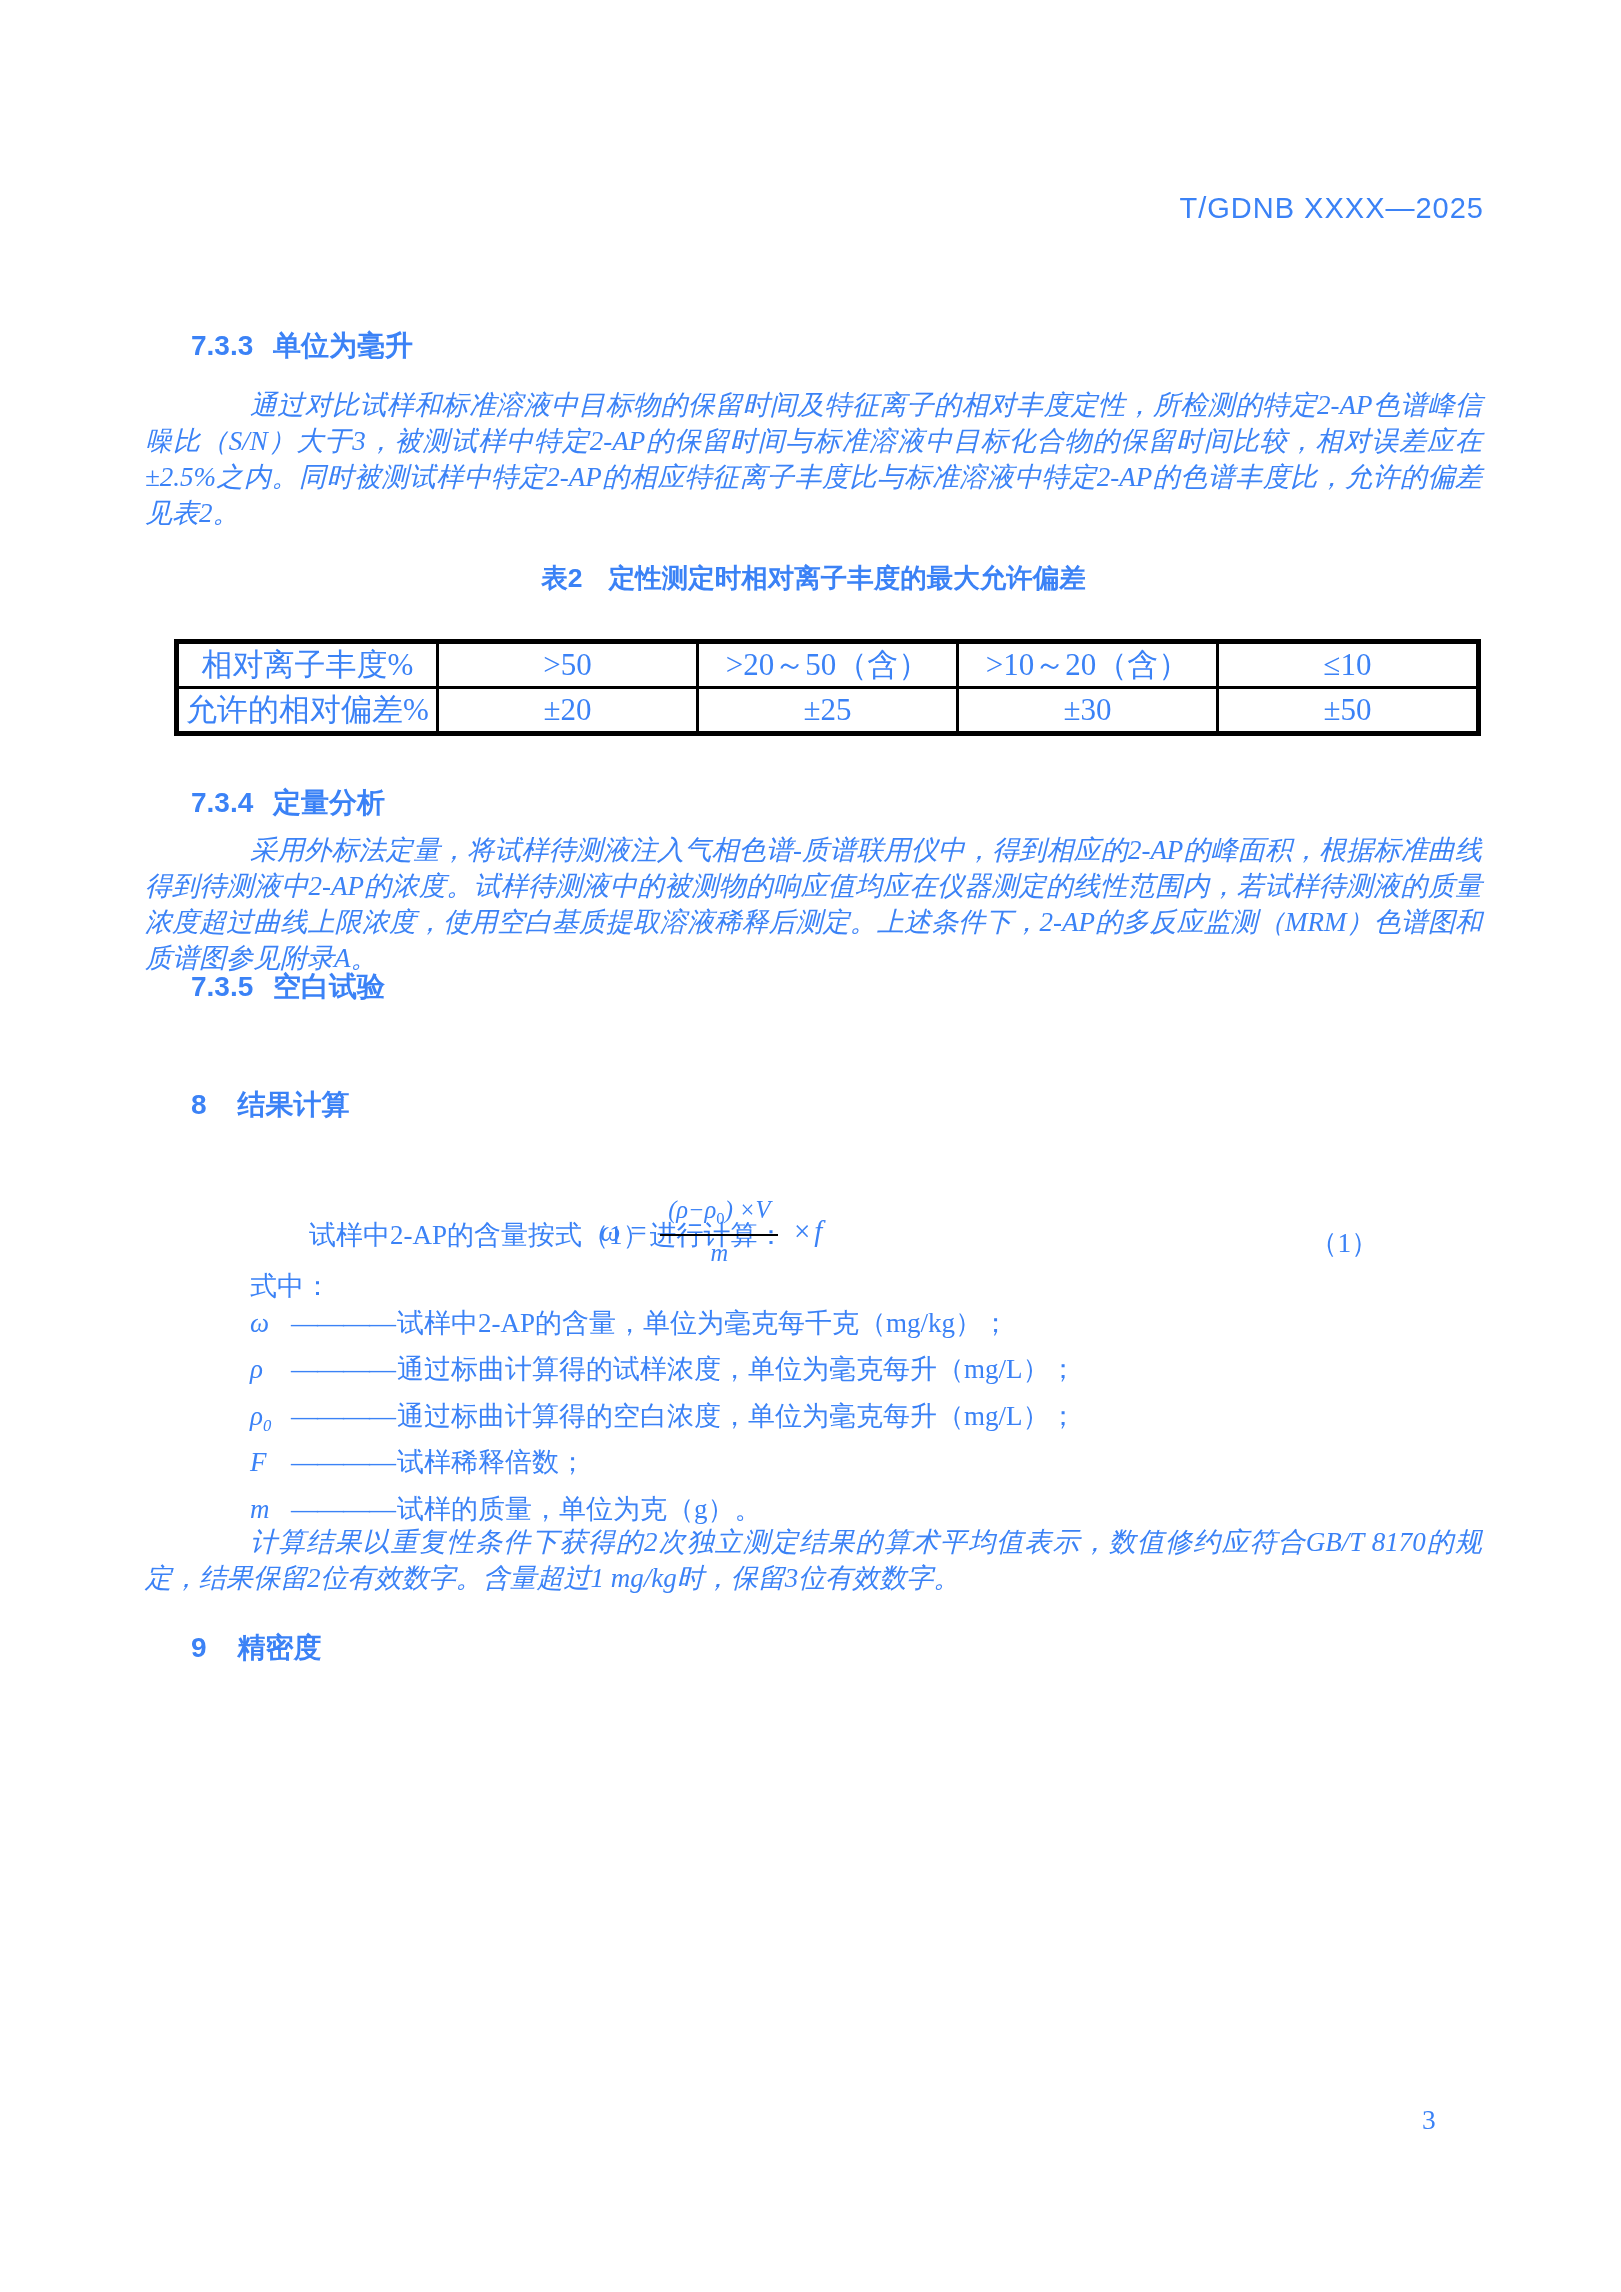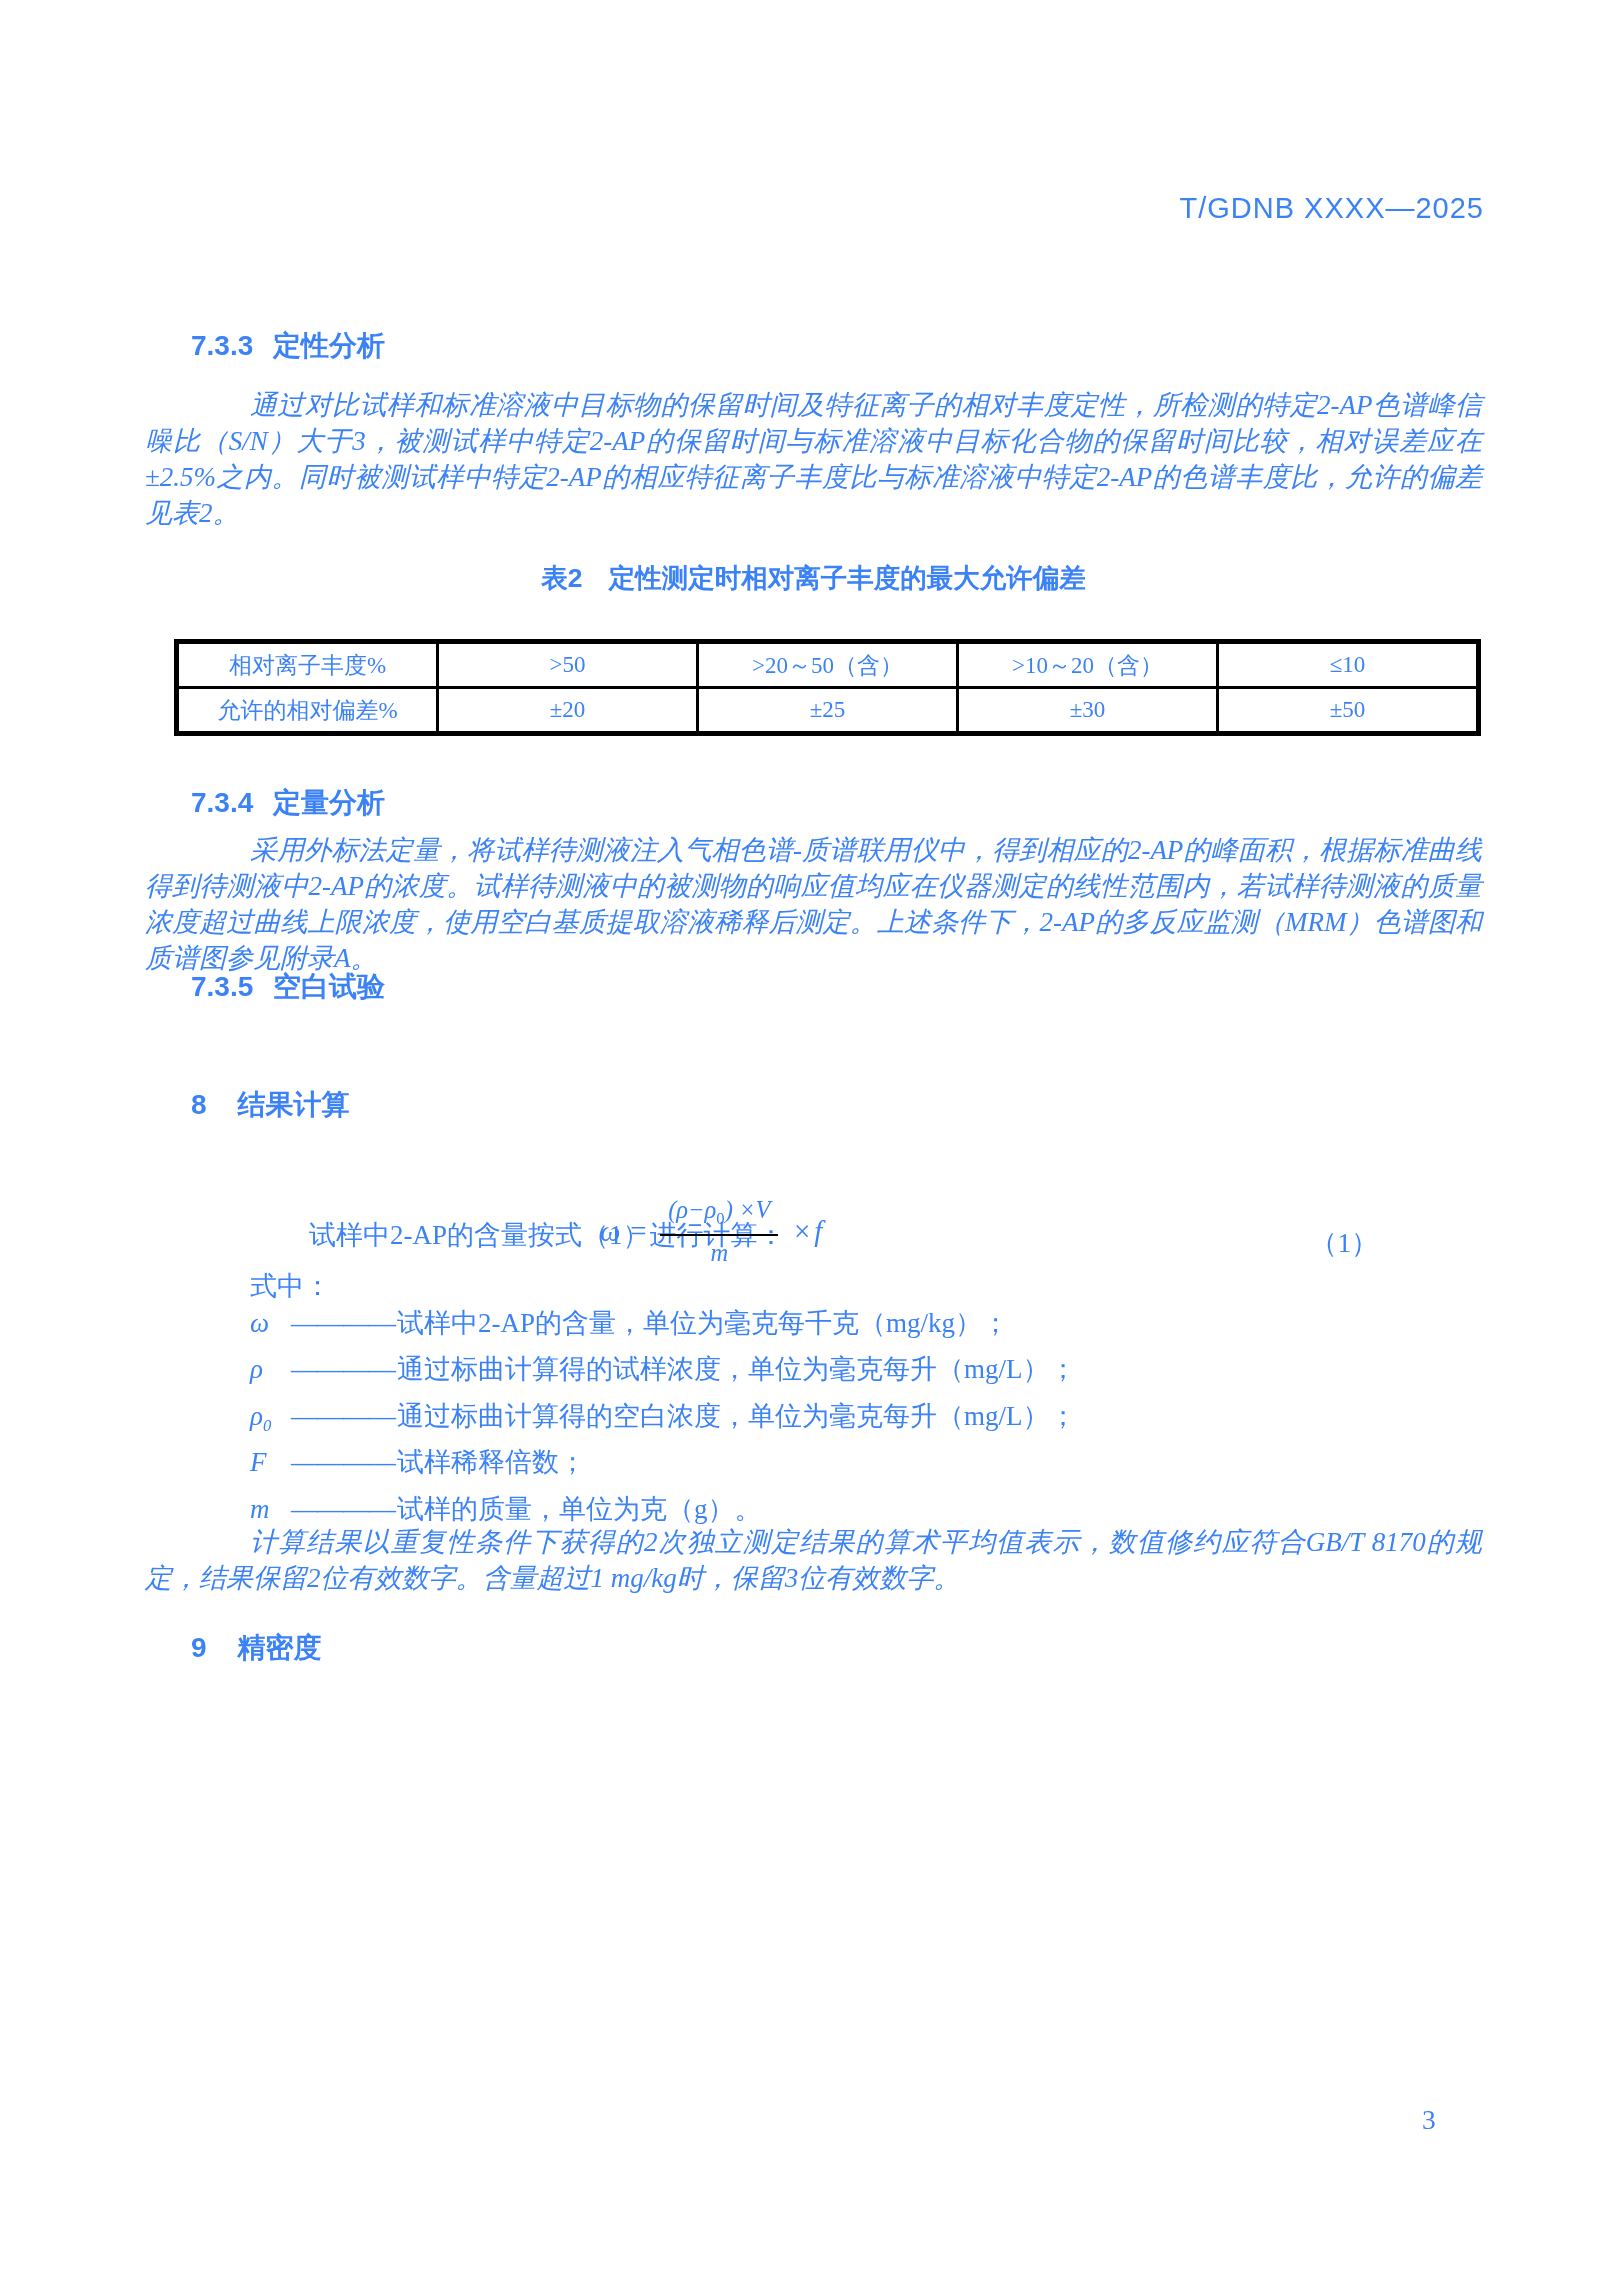--- a/index.html
+++ b/index.html
@@ -40,21 +40,21 @@
   }
   table.t2{
     position:absolute;left:174px;top:639px;
     border-collapse:collapse;border:5.9px solid #000;
     table-layout:fixed;
   }
   table.t2 td{
     border:3.9px solid #000;
     width:257px;height:42px;
     text-align:center;vertical-align:middle;
-    font-size:23px;padding:0;white-space:nowrap;
+    font-size:31px;padding:0;white-space:nowrap;
   }
   .formula{
     position:absolute;left:600px;top:1196px;
     display:flex;align-items:center;
     font-style:italic;font-size:29px;white-space:nowrap;
   }
   .formula .frac{display:inline-flex;flex-direction:column;align-items:center;margin:0 11.8px 0 13.7px;}
   .formula .fnum{font-size:24.5px;padding:0 7.8px 4.9px;border-bottom:2.9px solid #000;}
   .formula .fden{font-size:24.5px;padding-top:2.9px;}
   .formula sub{font-size:16.7px;font-style:normal;}
@@ -70,21 +70,21 @@
 </style>
 </head>
 <body>
 
 <div class="page">
 
   <div class="doc-code">T/GDNB XXXX—2025</div>
 
   <div class="heading" style="top:327px;">
     <span class="num">7.3.3</span>
-    <span>定性分析</span>
+    <span>单位为毫升</span>
   </div>
 
   <div class="para indent" style="top:387px;">通过对比试样和标准溶液中目标物的保留时间及特征离子的相对丰度定性，所检测的特定2-AP色谱峰信噪比（S/N）大于3，被测试样中特定2-AP的保留时间与标准溶液中目标化合物的保留时间比较，相对误差应在±2.5%之内。同时被测试样中特定2-AP的相应特征离子丰度比与标准溶液中特定2-AP的色谱丰度比，允许的偏差见表2。</div>
 
   <div class="tbl-caption">表2　定性测定时相对离子丰度的最大允许偏差</div>
 
   <table class="t2">
     <tbody>
       <tr>
         <td>相对离子丰度%</td>

